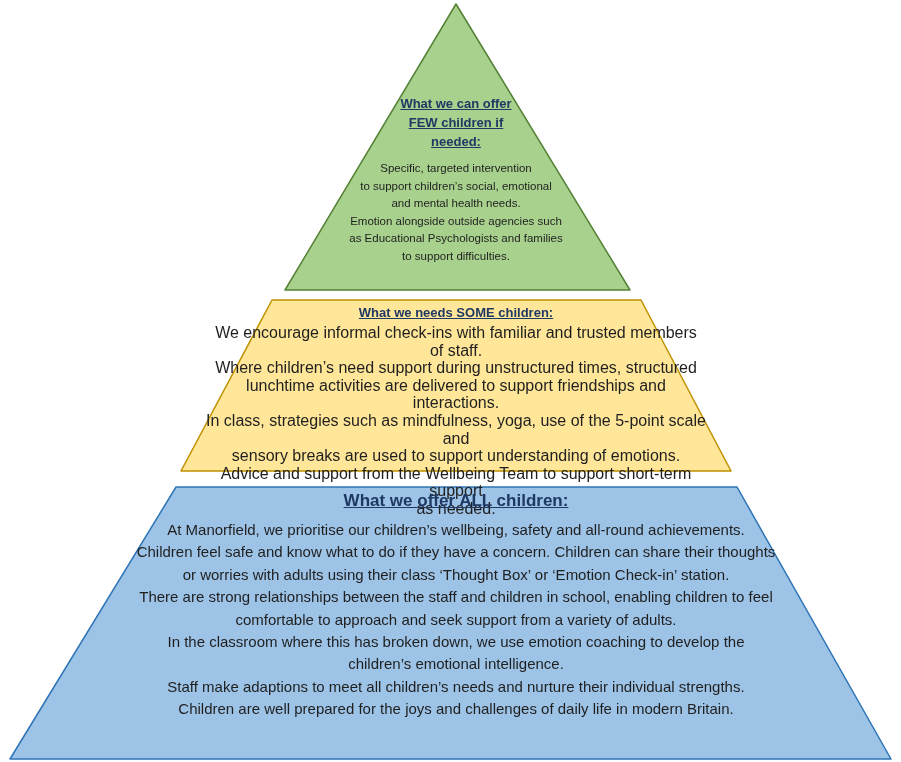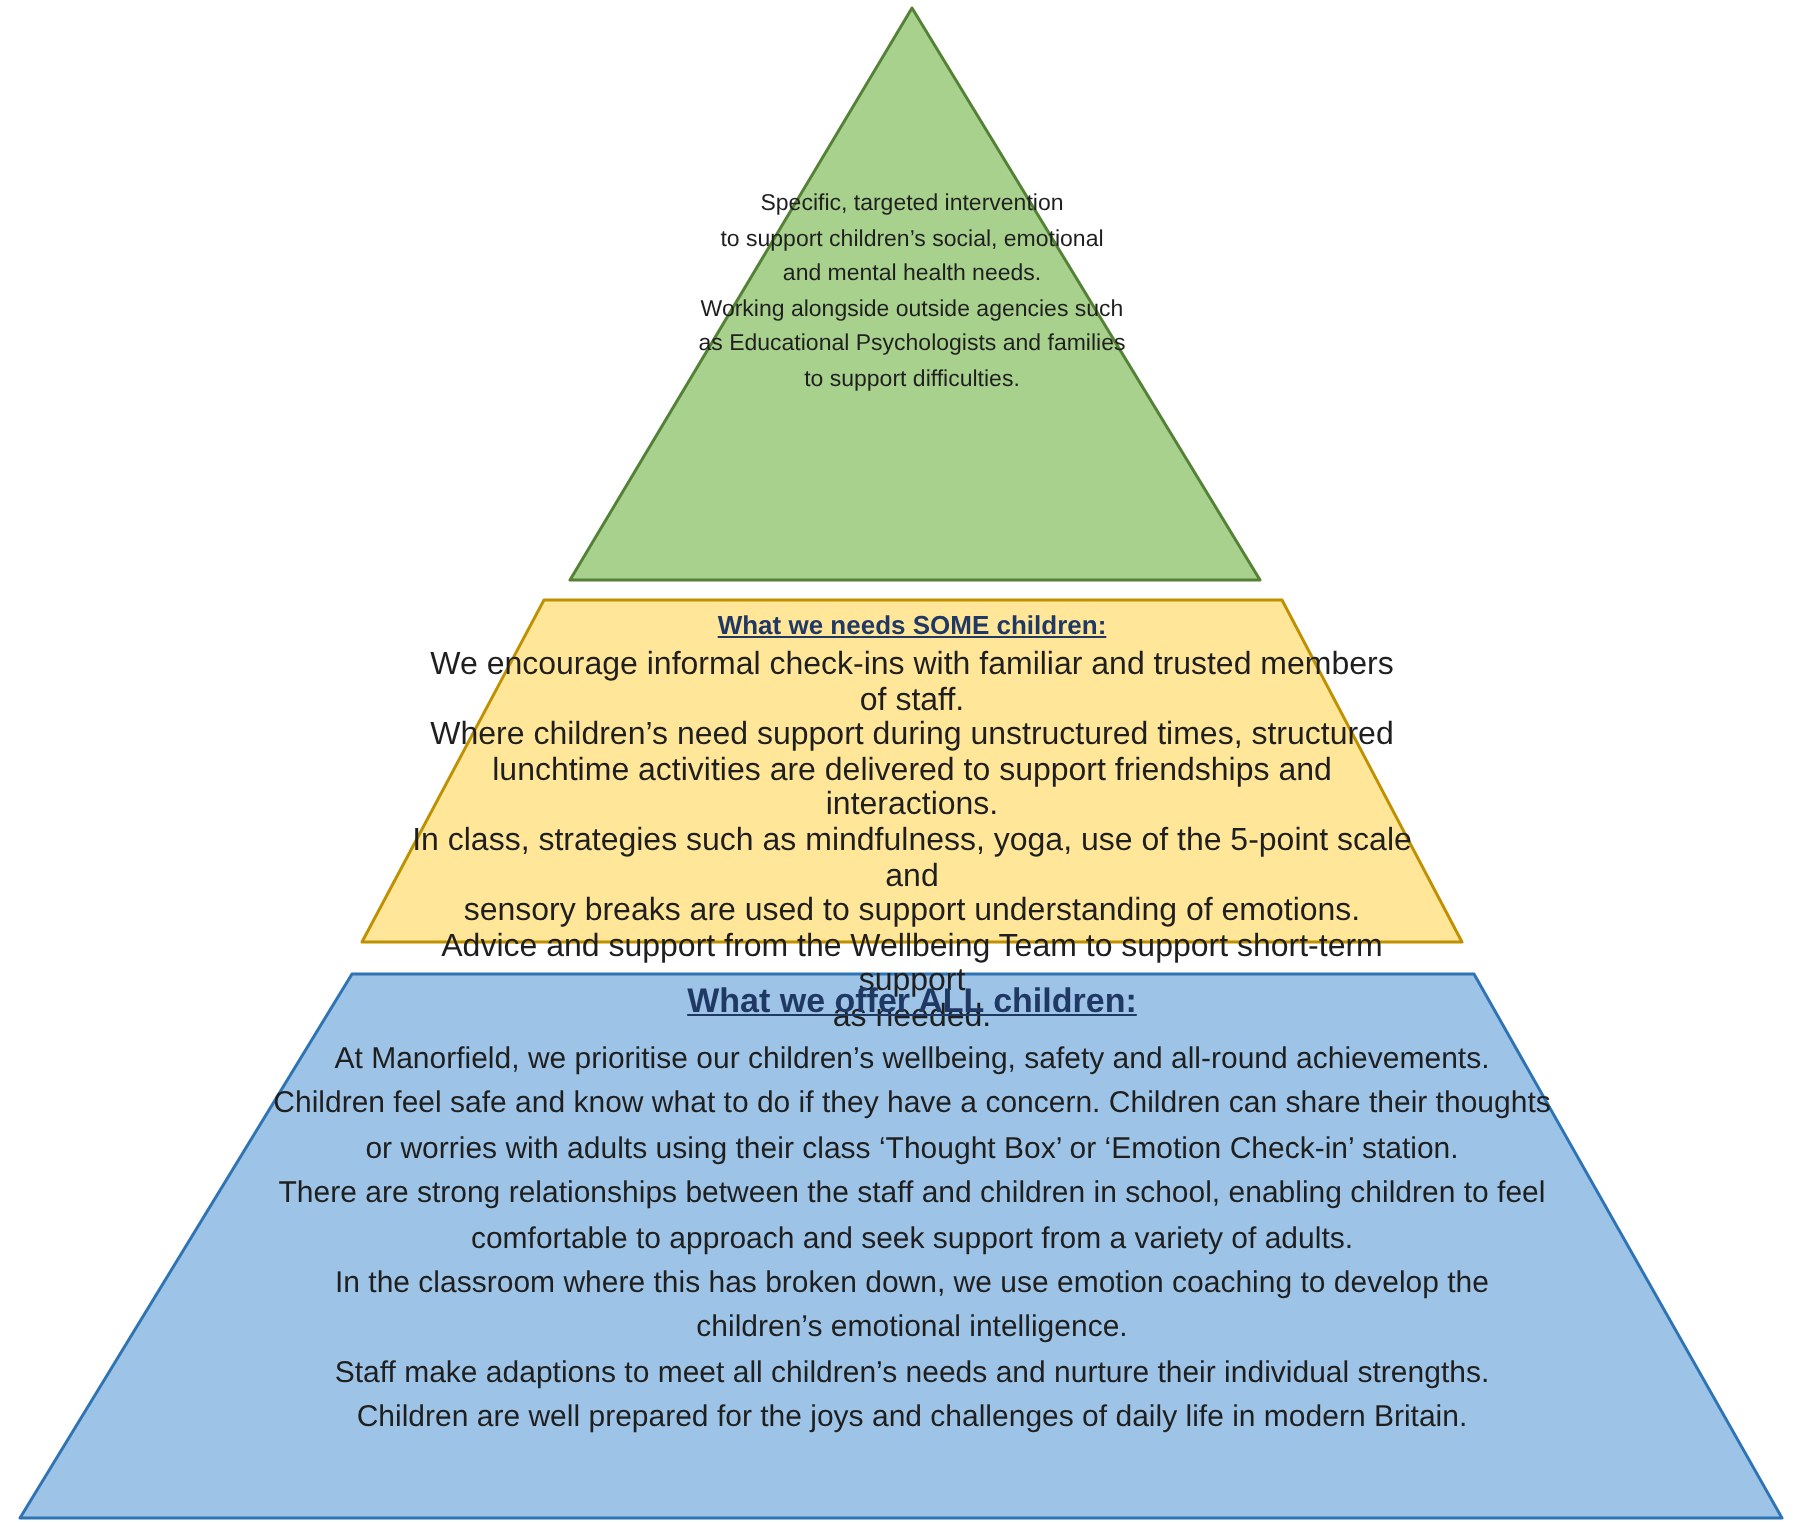--- a/index.html
+++ b/index.html
@@ -43,24 +43,27 @@
 
 <div class="canvas">
 
   <svg width="901" height="762" viewBox="0 0 901 762">
     <polygon points="456,4 285,290 630,290" stroke-width="1.5" stroke-linejoin="round" fill="#a9d18e" stroke="#538135"></polygon>
     <polygon points="272,300 641,300 731,471 181,471" stroke-width="1.5" stroke-linejoin="round" fill="#ffe699" stroke="#bf9000"></polygon>
     <polygon points="176,487 737,487 891,759 10,759" stroke-width="1.5" stroke-linejoin="round" fill="#9dc3e6" stroke="#2e74b5"></polygon>
   </svg>
 
   <div class="tier-text few">
+    <div class="tier-heading">What we can offer
+FEW children if
+needed:</div>
     <div class="tier-body">Specific, targeted intervention
 to support children’s social, emotional
 and mental health needs.
-Working alongside outside agencies such
+Emotion alongside outside agencies such
 as Educational Psychologists and families
 to support difficulties.</div>
   </div>
 
   <div class="tier-text some">
     <div class="tier-heading">What we needs SOME children:</div>
     <div class="tier-body">We encourage informal check-ins with familiar and trusted members
 of staff.
 Where children’s need support during unstructured times, structured
 lunchtime activities are delivered to support friendships and interactions.

